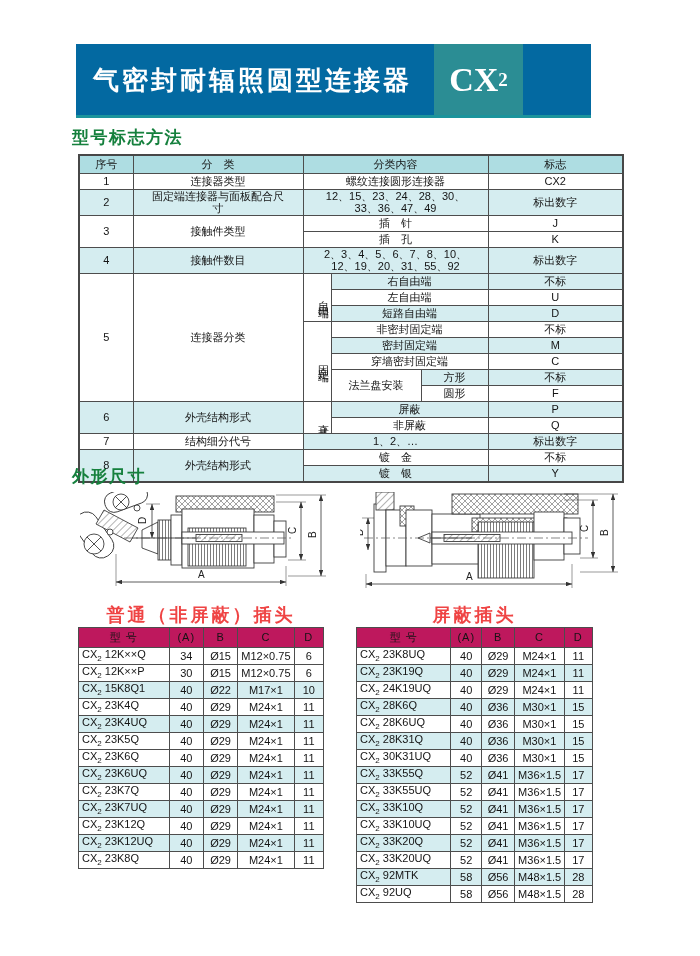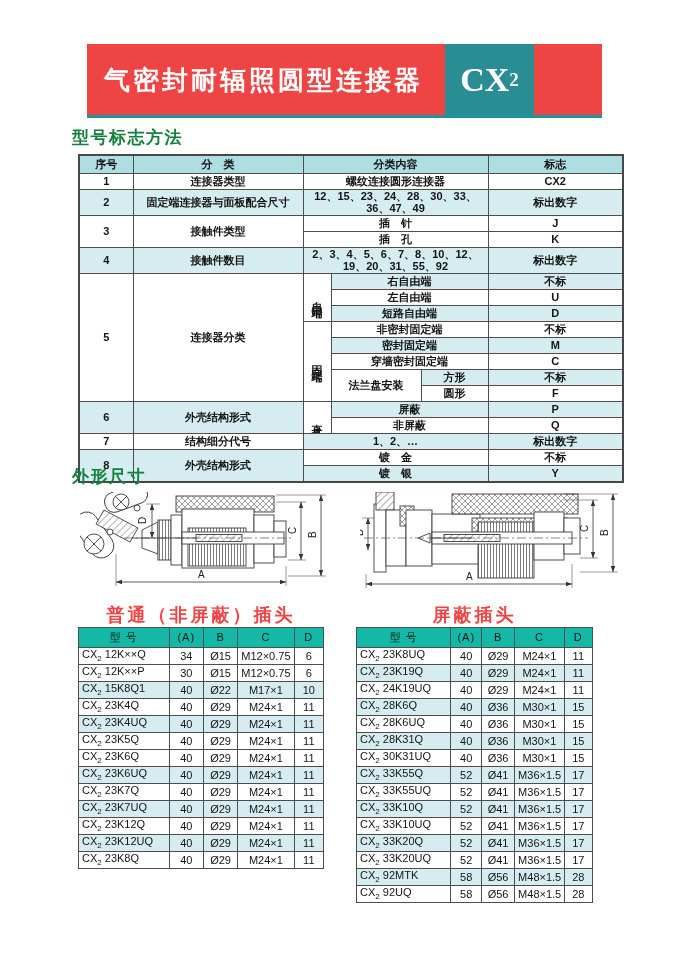--- a/index.html
+++ b/index.html
@@ -5,22 +5,22 @@
   * { margin:0; padding:0; box-sizing:border-box; }
   html,body { background:#fff; }
   body {
     width:700px; height:956px; position:relative;
     font-family:"Liberation Sans","DejaVu Sans",sans-serif;
     color:#141414; overflow:hidden;
   }
 
   
   .band {
-    position:absolute; left:87px; top:44px; width:515px; height:74px;
-    background:#ef4444; border-bottom:3px solid #1b949c;text-align:center;
+    position:absolute; left:76px; top:44px; width:515px; height:74px;
+    background:#0369a1; border-bottom:3px solid #1b949c;text-align:center;
   }
   .band-title {
     position:absolute; left:17px; top:50%; transform:translateY(-50%);
     color:#fff; font-size:26px; font-weight:bold; letter-spacing:3px;
     white-space:nowrap;
   }
   .model-box {
     position:absolute; left:358px; top:0; width:89px; height:100%;
     background:#2b8d94; color:#fff;
     display:flex; align-items:center; justify-content:center;
@@ -38,23 +38,22 @@
   .sec2 { top:465px; }
 
   
   table.mark {
     position:absolute; left:78px; top:154px; width:544px;
     border-collapse:collapse; table-layout:fixed;
     border:2px solid #474747;
   }
   table.mark td {
     border:1px solid #4d4d4d; font-size:11px; text-align:center;
-    padding:0 2px; height:16px; line-height:1.15; background:#fff;
+    padding:0 14px; height:16px; line-height:1.15; background:#fff;
     overflow:hidden;
-    font-weight:bold;
   }
   table.mark tr.hrow td { background:#aedde2; height:18px; }
   table.mark td.alt { background:#d5edf0; }
   .vert {
     writing-mode:vertical-rl; text-orientation:upright;
     letter-spacing:3px; line-height:1.1; display:inline-block;
   }
 
   
   .drawing { position:absolute; top:492px; }
@@ -72,21 +71,21 @@
   table.spec {
     position:absolute; top:627px; border-collapse:collapse; table-layout:fixed;
     border:1.5px solid #474747;
   }
   table.spec.left  { left:78px;  width:246px; }
   table.spec.right { left:356px; width:237px; }
   table.spec th, table.spec td {
     border:1px solid #4d4d4d; font-size:11px; text-align:center;
     padding:0 3px; height:17px; line-height:1.1; background:#fff; overflow:hidden;
   }
-  table.spec th { background:#14b8a6; font-weight:normal; height:20px; letter-spacing:1px; }
+  table.spec th { background:#be185d; font-weight:normal; height:20px; letter-spacing:1px; }
   table.spec td.model { text-align:left; white-space:nowrap; }
   table.spec tr.alt td { background:#d5edf0; }
   table.spec sub { font-size:8px; }
 </style>
 </head>
 <body>
 
 <div class="band">
   <div class="band-title">气密封耐辐照圆型连接器</div>
   <div class="model-box">

